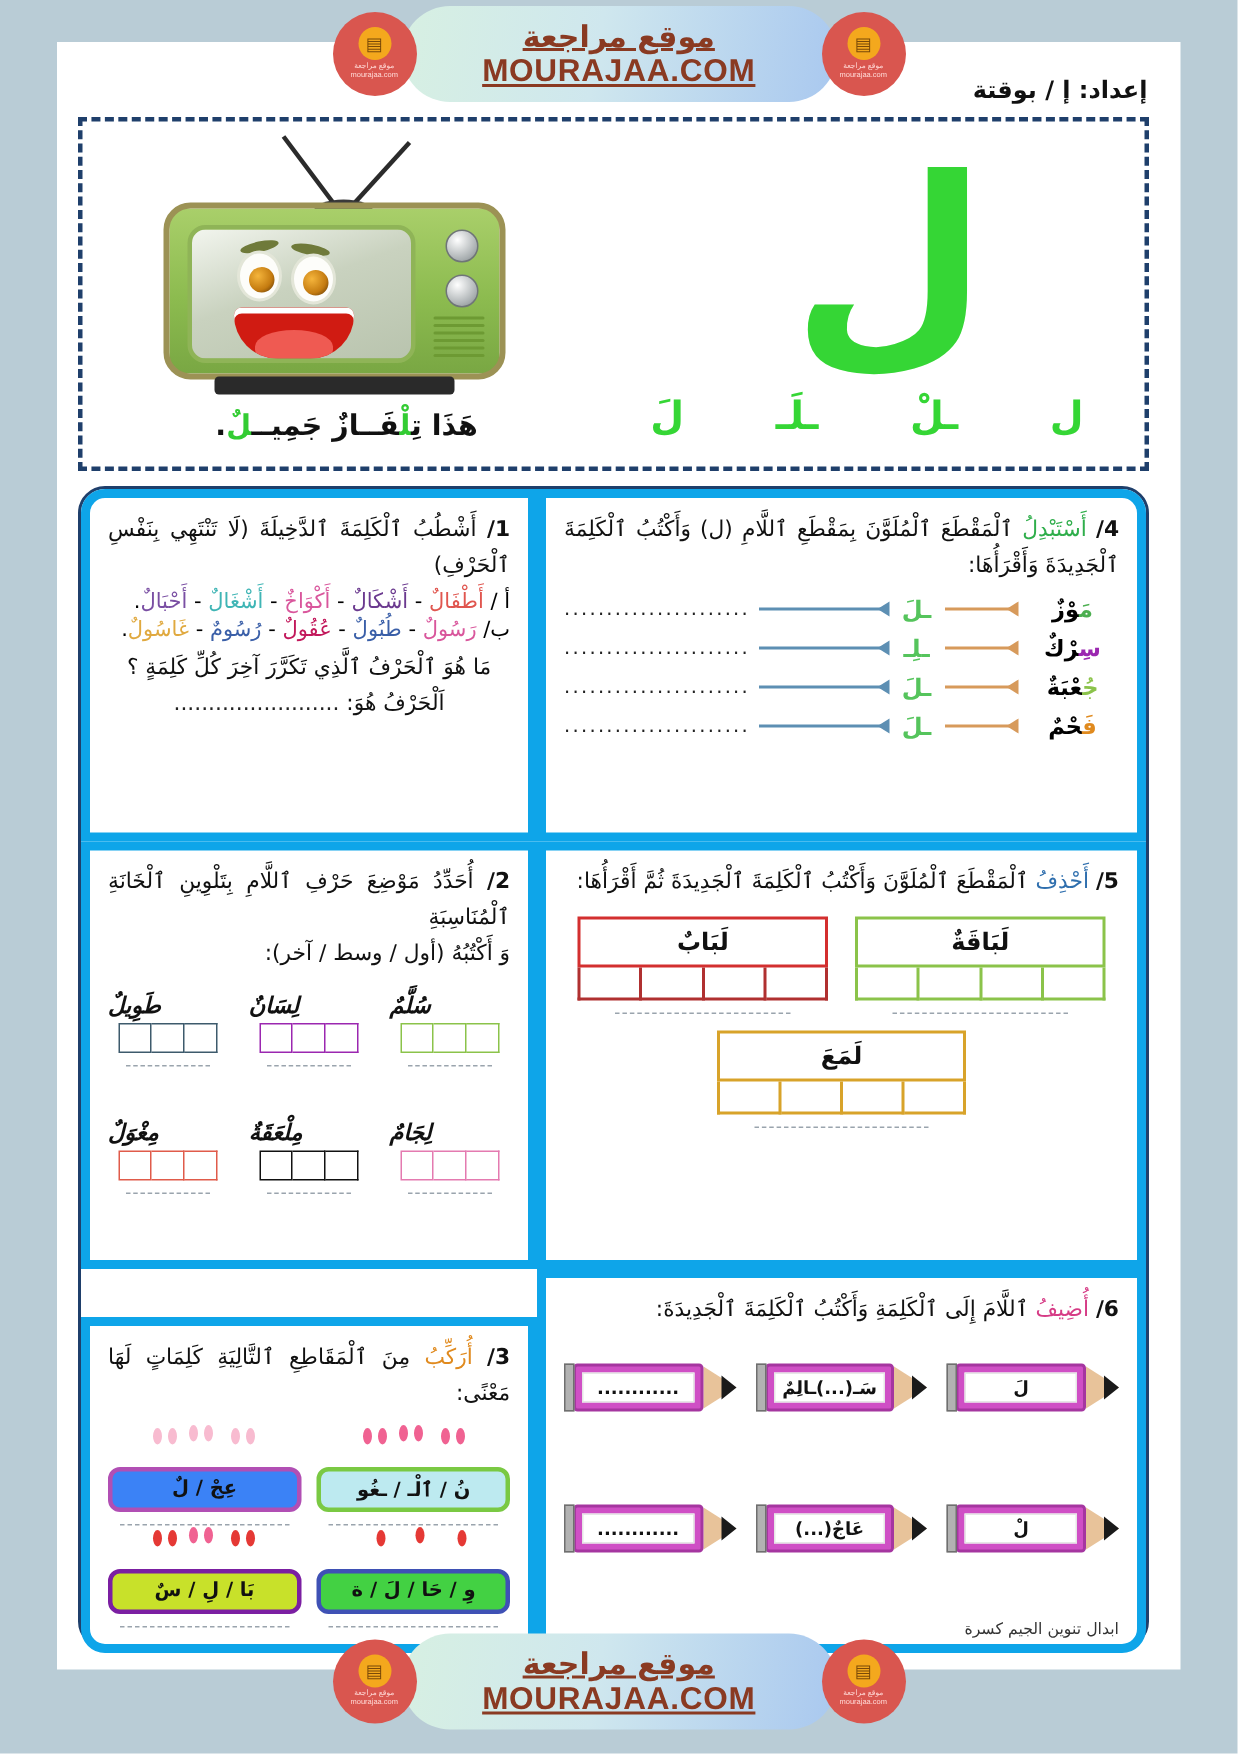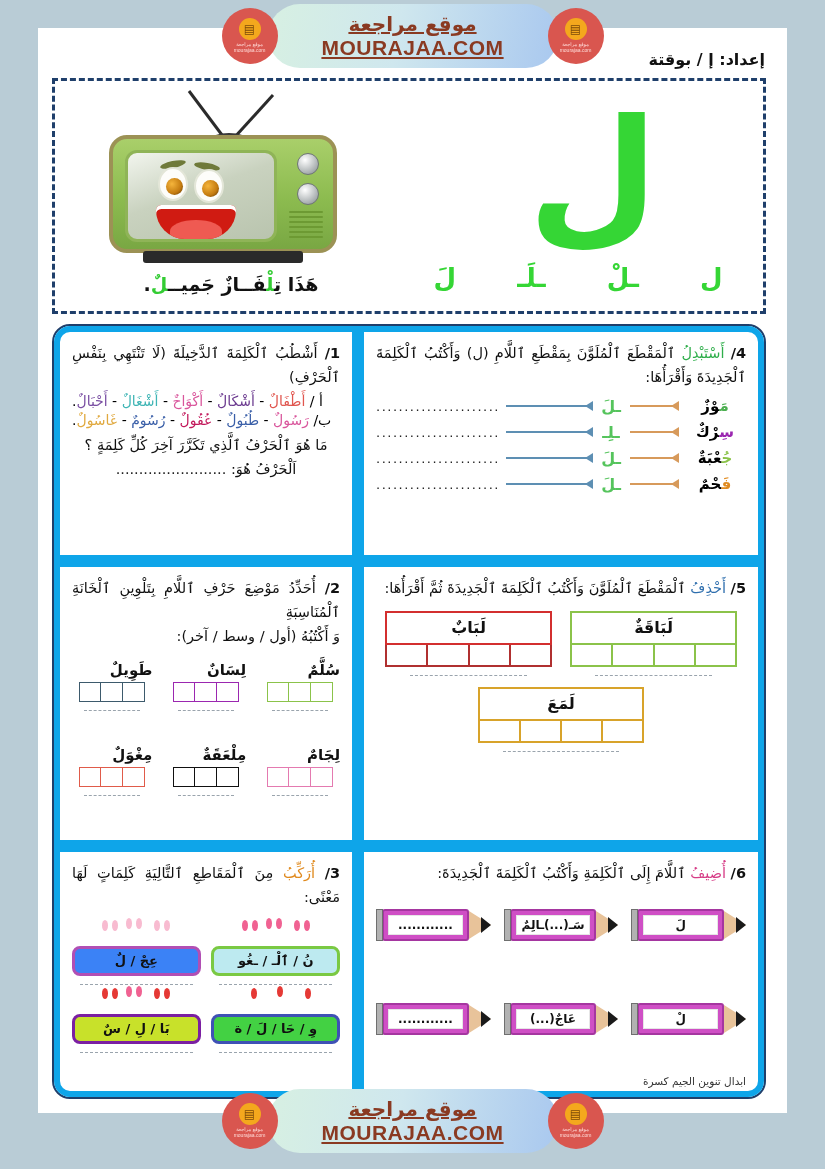--- a/index.html
+++ b/index.html
@@ -116,52 +116,52 @@
   .grid{
     position:absolute;left:14px;top:296px;width:714px;height:775px;
     border:2px solid #1f3f6b;border-radius:18px;box-sizing:border-box;
     display:grid;grid-template-columns:1fr 1fr;grid-template-rows:235px 285px 1fr;
   }
   .cell{border:6px solid #0ea5e9;box-sizing:border-box;padding:10px 12px;position:relative;
     direction:rtl;}
   .cell.r1c1{border-top-right-radius:16px;}
   .cell.r1c2{border-top-left-radius:16px;}
   .cell.r3c1{border-bottom-right-radius:16px;}
-  .cell.r3c2{border-bottom-left-radius:16px;}
+  .cell.r3c2{border-bottom-left-radius:16px;margin-top:32px;}
 
   .q{font-size:14.5px;color:#111;line-height:1.65;text-align:justify;direction:rtl;}
   .qnum{font-weight:bold;}
   .ink-green{color:#2fae4b;}
   .ink-blue{color:#2f6fae;}
   .ink-pink{color:#d63c86;}
   .ink-orange{color:#e08a1e;}
 
   
-  .wordrow{font-size:14px;direction:rtl;margin-top:3px;text-align:left;}
+  .wordrow{font-size:14px;direction:rtl;margin-top:3px;text-align:right;}
   .dots{letter-spacing:1px;color:#222;}
 
   
   .ex4row{
     display:flex;align-items:center;justify-content:flex-start;
     gap:6px;margin-top:7px;direction:rtl;font-size:15px;
   }
   .ex4word{width:62px;text-align:center;font-weight:bold;}
   .arrow{position:relative;height:2px;width:48px;}
   .arrow::after{content:"";position:absolute;right:-1px;top:-4px;
     border-top:5px solid transparent;border-bottom:5px solid transparent;}
   .arrow.o{background:#d79a5b;}
   .arrow.o::after{border-right:8px solid #d79a5b;}
   .arrow.b{background:#5d8fb3;width:86px;}
   .arrow.b::after{border-right:8px solid #5d8fb3;}
   .lam{width:26px;text-align:center;color:#55c45c;font-weight:bold;font-size:16px;}
   .blankdots{flex:1;text-align:center;color:#222;letter-spacing:1.5px;font-size:13px;}
 
   
   .ex2grid{display:flex;justify-content:space-between;margin-top:12px;direction:rtl;}
-  .ex2item{width:30%;text-align:right;}
+  .ex2item{width:30%;text-align:left;font-style:italic;}
   .ex2word{font-size:15px;font-weight:bold;color:#111;margin-bottom:3px;}
   .cellrow{display:flex;justify-content:center;}
   .cellrow span{width:22px;height:20px;border:1.5px solid #000;border-left:none;box-sizing:border-box;display:block;}
   .cellrow span:last-child{border-left:1.5px solid #000;}
   .underdash{margin-top:8px;border-top:1px dashed #9aa4ad;height:1px;width:70%;margin-right:auto;margin-left:auto;}
 
   
   .ex5row{display:flex;justify-content:space-around;margin-top:10px;direction:rtl;}
   .ex5item{width:45%;text-align:center;}
   .ex5box{border:2px solid #000;height:34px;display:flex;align-items:center;justify-content:center;

